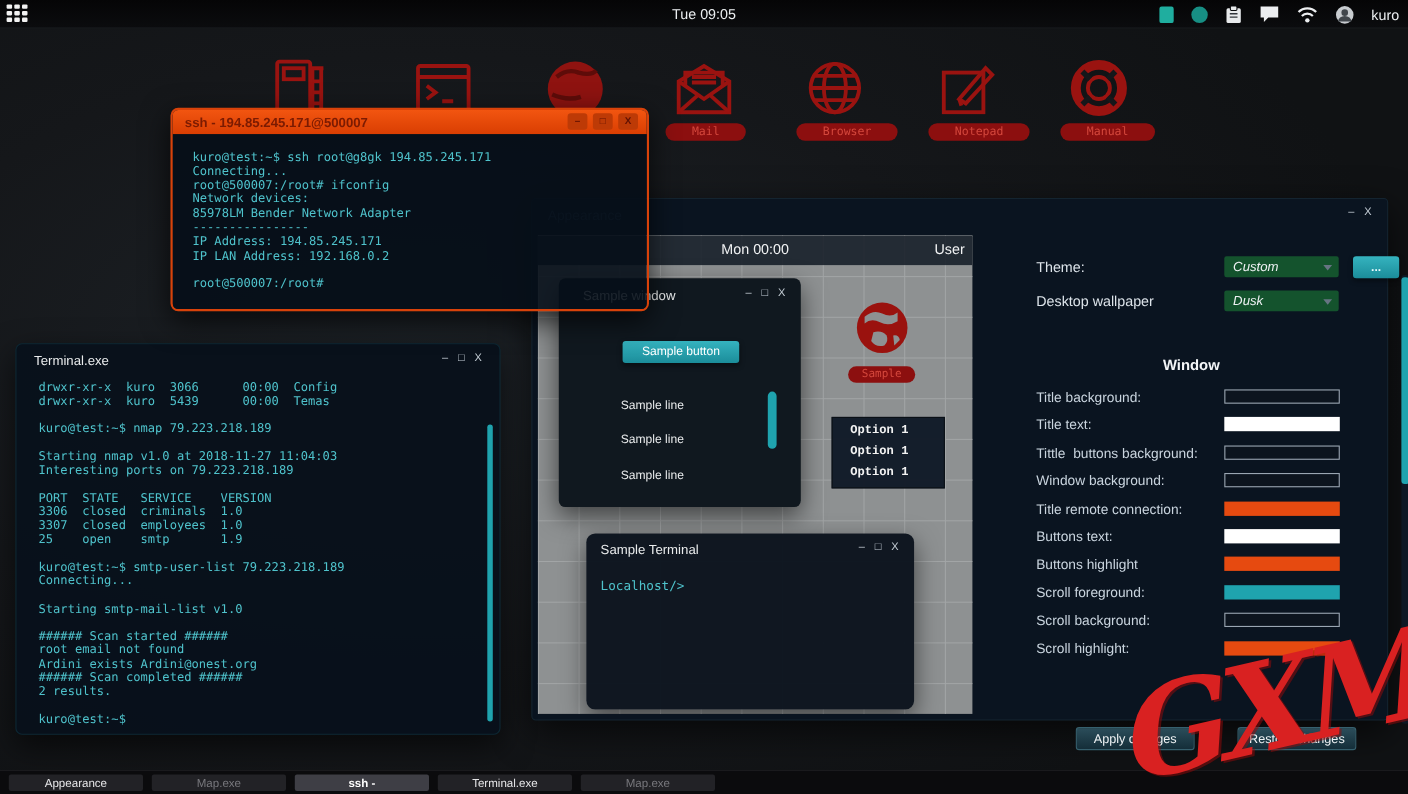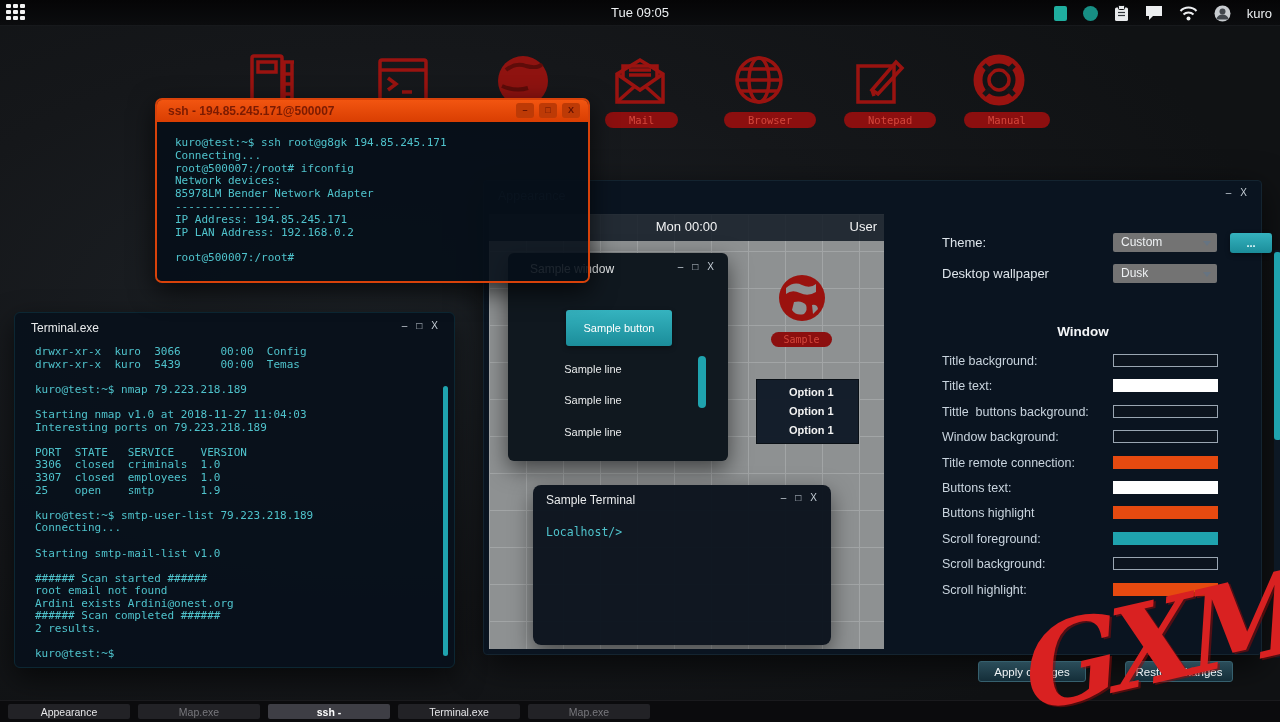--- a/index.html
+++ b/index.html
@@ -54,46 +54,46 @@
     background:rgba(17,25,35,.85); color:#f2f3f4; font-size:13px; }
   .ptopbar .pclock { position:absolute; left:0; right:0; top:5px; text-align:center; }
   .ptopbar .puser { position:absolute; right:7px; top:5px; }
 
   .sample-icon { position:absolute; left:270px; top:58px; width:85px; text-align:center; }
   .sample-icon .pill { display:inline-block; margin-top:4px; background:#8c0f0f; color:#d4473c;
     font-family:"DejaVu Sans Mono", monospace; font-size:10px; padding:2px 12px; border-radius:9px; }
 
   .option-box { position:absolute; left:267px; top:165px; width:103px;
     background:rgba(17,26,39,.97); border:1px solid #0a1016; padding:3px 0; }
-  .option-row { color:#f2f2f2; font-size:11px; font-weight:bold; padding:2px 0 2px 32px; line-height:15px; }
+  .option-row { color:#f2f2f2; font-size:11px; font-weight:bold; padding:2px 0 2px 16px; line-height:15px;font-family:Liberation Mono, monospace; }
 
   .sample-win { position:absolute; left:19px; top:39px; width:220px; height:208px;
     background:#10181f; border-radius:6px; box-shadow:0 8px 22px rgba(0,0,0,.55); }
   .sample-win .swt { position:absolute; left:22px; top:9px; color:#e9ebec; font-size:12px; }
   .sample-win .winbtns { position:absolute; right:14px; top:9px; }
-  .sample-btn { position:absolute; left:58px; top:57px; width:106px; height:36px;
+  .sample-btn { position:absolute; left:58px; top:57px; width:106px; height:20px;
     background:linear-gradient(180deg,#35b3bf 0%,#1b8d9a 100%); border:none; border-radius:3px;
     color:#fff; font-size:11px; box-shadow:0 2px 5px rgba(0,0,0,.4); }
   .sample-line { position:absolute; left:0; width:170px; text-align:center; color:#e9ebec; font-size:11px; }
   .sample-scroll { position:absolute; right:22px; top:103px; width:8px; height:52px;
     background:var(--teal,#1fa3ae); border-radius:4px; }
 
   .sample-term { position:absolute; left:44px; top:271px; width:298px; height:160px;
     background:rgba(10,18,28,.96); border-radius:8px; box-shadow:0 8px 22px rgba(0,0,0,.5); }
   .sample-term .swt { position:absolute; left:13px; top:8px; color:#e9ebec; font-size:12px; }
   .sample-term .winbtns { position:absolute; right:14px; top:8px; }
   .sample-term .prompt { position:absolute; left:13px; top:40px;
     font-family:"DejaVu Sans Mono", monospace; font-size:11.5px; color:var(--terminal-text,#4fc3cc); }
 
   
   .settings { position:absolute; left:400px; top:33px; width:378px; height:440px;margin-left:24px; }
   .set-toprow { position:absolute; left:0; width:378px; }
   .set-label-lg { position:absolute; left:34px; color:#dde4ea; font-size:13px; }
-  .dropdown { position:absolute; left:205px; width:104px; height:19px; background:#737373;
-    border-radius:2px; color:#eef1f3; font-size:12px; line-height:19px; padding-left:8px; cursor:pointer; }
+  .dropdown { position:absolute; left:205px; width:104px; height:19px; background:#14532d;
+    border-radius:2px; color:#eef1f3; font-size:12px; line-height:19px; padding-left:8px; cursor:pointer;font-style:italic; }
   .dropdown .chev { position:absolute; right:6px; top:8px; width:0; height:0;
     border-left:4px solid transparent; border-right:4px solid transparent; border-top:5px solid #667482; }
   .more-btn { position:absolute; left:322px; width:42px; height:20px;
     background:linear-gradient(180deg,#35b3bf 0%,#1b8d9a 100%); border:none; border-radius:3px;
     color:#eafcff; font-weight:bold; font-size:11px; box-shadow:0 2px 5px rgba(0,0,0,.4); }
   .section-h { position:absolute; left:0; top:110px; width:350px; text-align:center;
     color:#f4f6f8; font-size:13.5px; font-weight:bold; }
   .set-rows { position:absolute; left:0; top:135px; width:378px; }
   .set-row { height:25.4px; position:relative; }
   .set-label { position:absolute; left:34px; top:5px; color:#c9d4de; font-size:12.5px; white-space:pre; }

